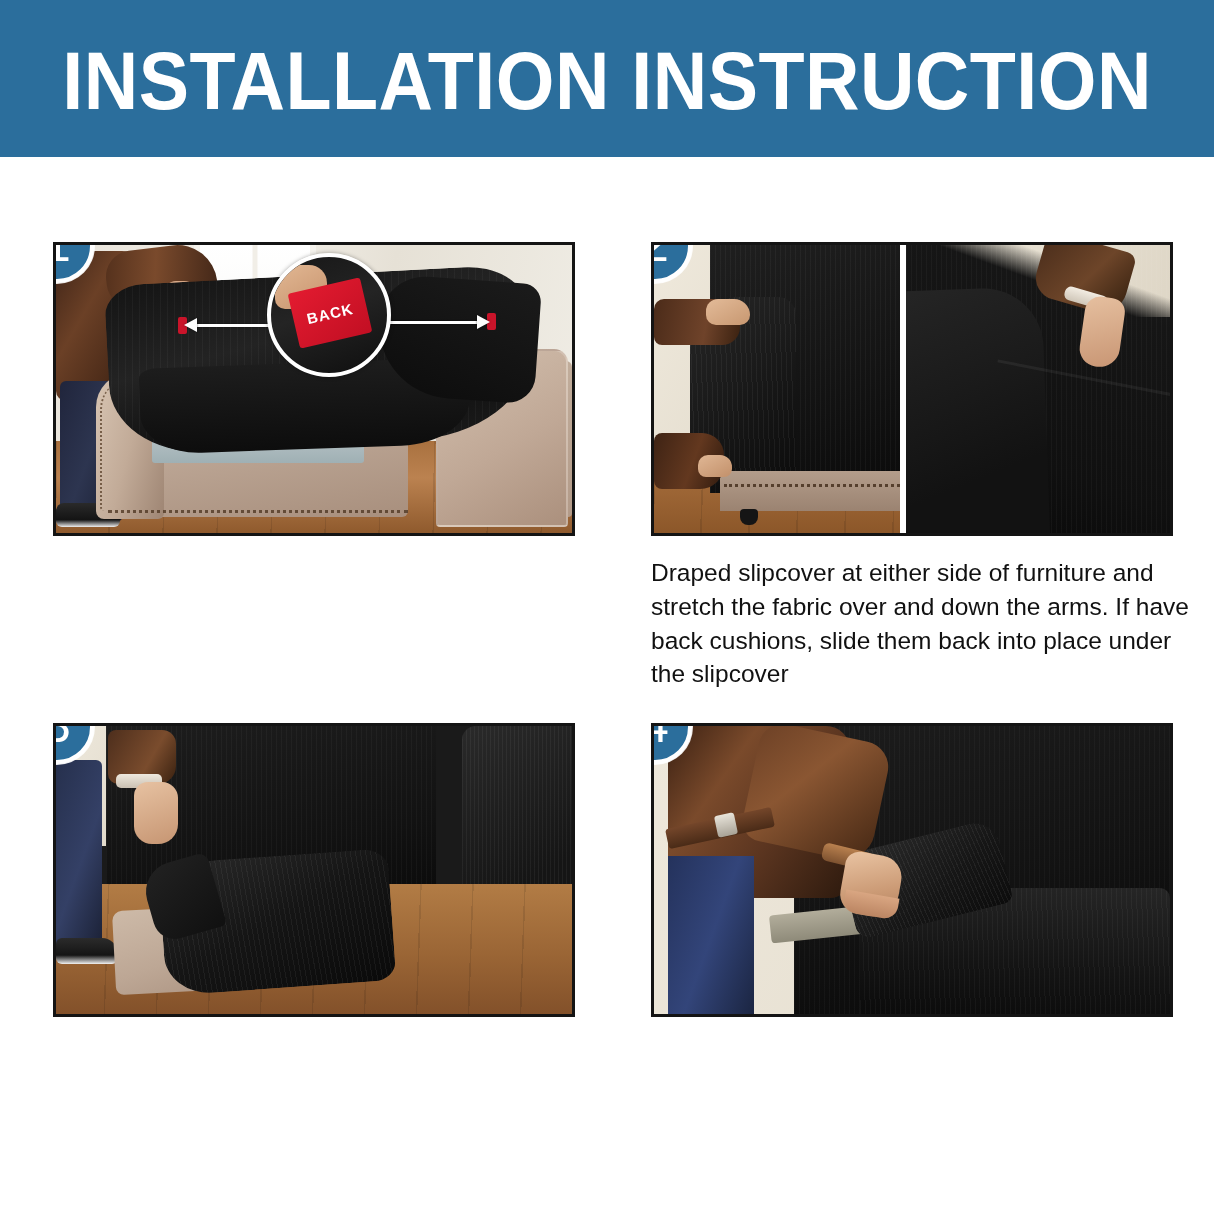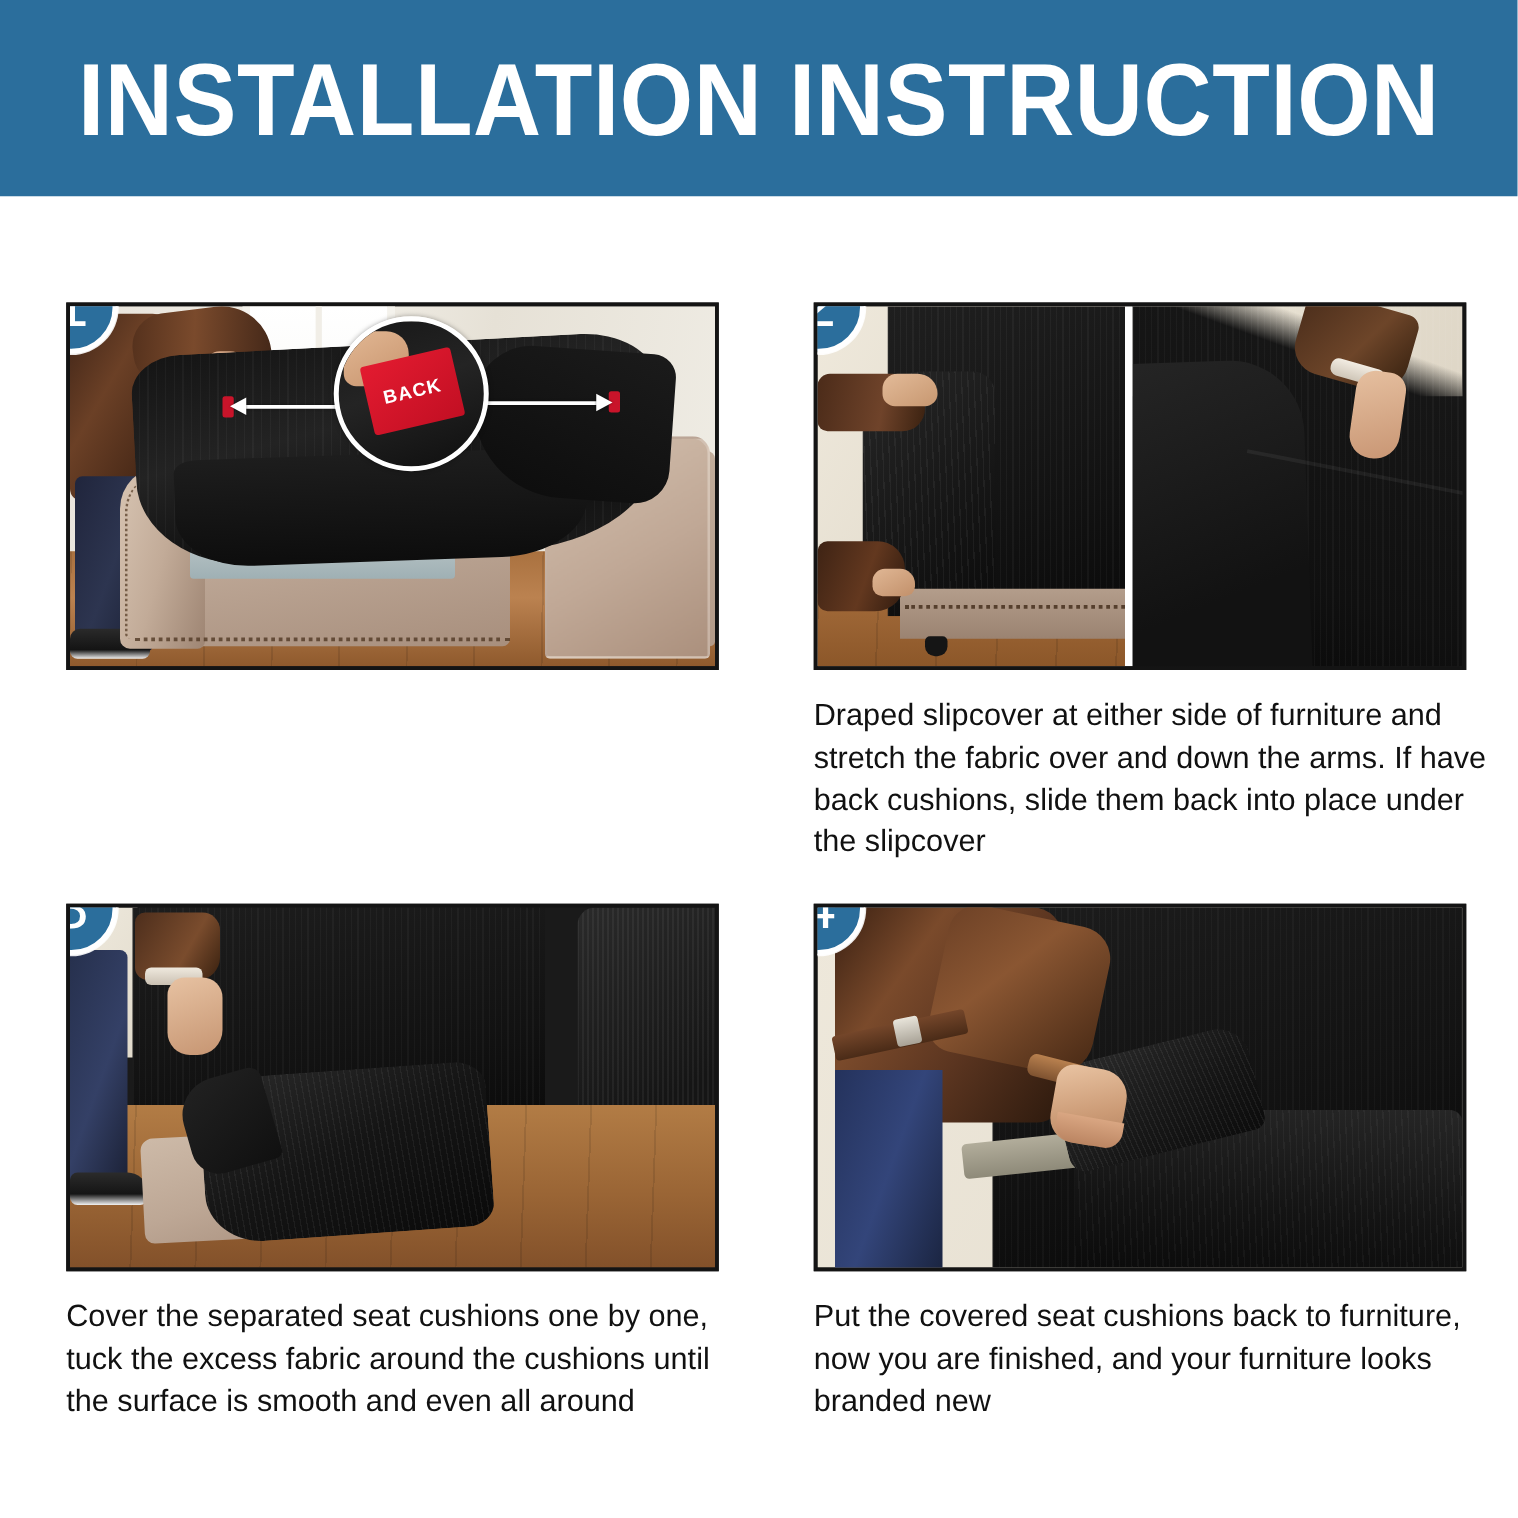--- a/index.html
+++ b/index.html
@@ -599,21 +599,20 @@
       <div class="p3-cover-black"></div>
       <div class="p3-cover-flap"></div>
       <div class="p3-arm"></div>
       <div class="p3-cuff"></div>
       <div class="p3-hand"></div>
 
       <div class="step-badge">
         <span>3</span>
       </div>
     </div>
-    <div class="step-caption">Cover the separated seat cushions one by one, tuck the excess fabric around the cushions until the surface is smooth and even all around</div>
   </div>
 
   <div class="step-panel" id="step-panel-4">
     <div class="photo-frame">
       <div class="p4-wall"></div>
       <div class="p4-sofa-back"></div>
       <div class="p4-deck-grey"></div>
       <div class="p4-seat"></div>
       <div class="p4-cushion-lift"></div>
       <div class="p4-jacket"></div>
@@ -622,16 +621,15 @@
       <div class="p4-buckle"></div>
       <div class="p4-jeans"></div>
       <div class="p4-cuff"></div>
       <div class="p4-hand"></div>
       <div class="p4-fingers"></div>
 
       <div class="step-badge">
         <span>4</span>
       </div>
     </div>
-    <div class="step-caption">Put the covered seat cushions back to furniture, now you are finished, and your furniture looks branded new</div>
   </div>
 
 </div>
 
 </body></html>

